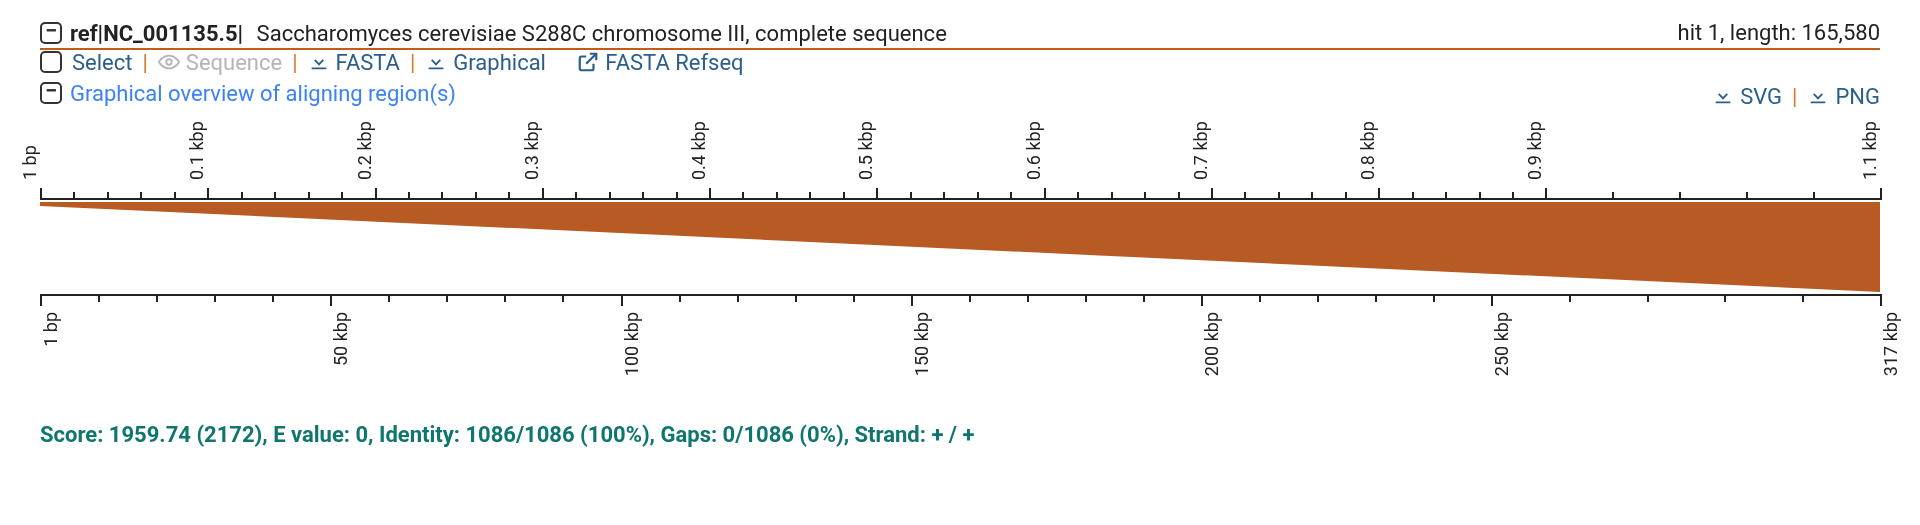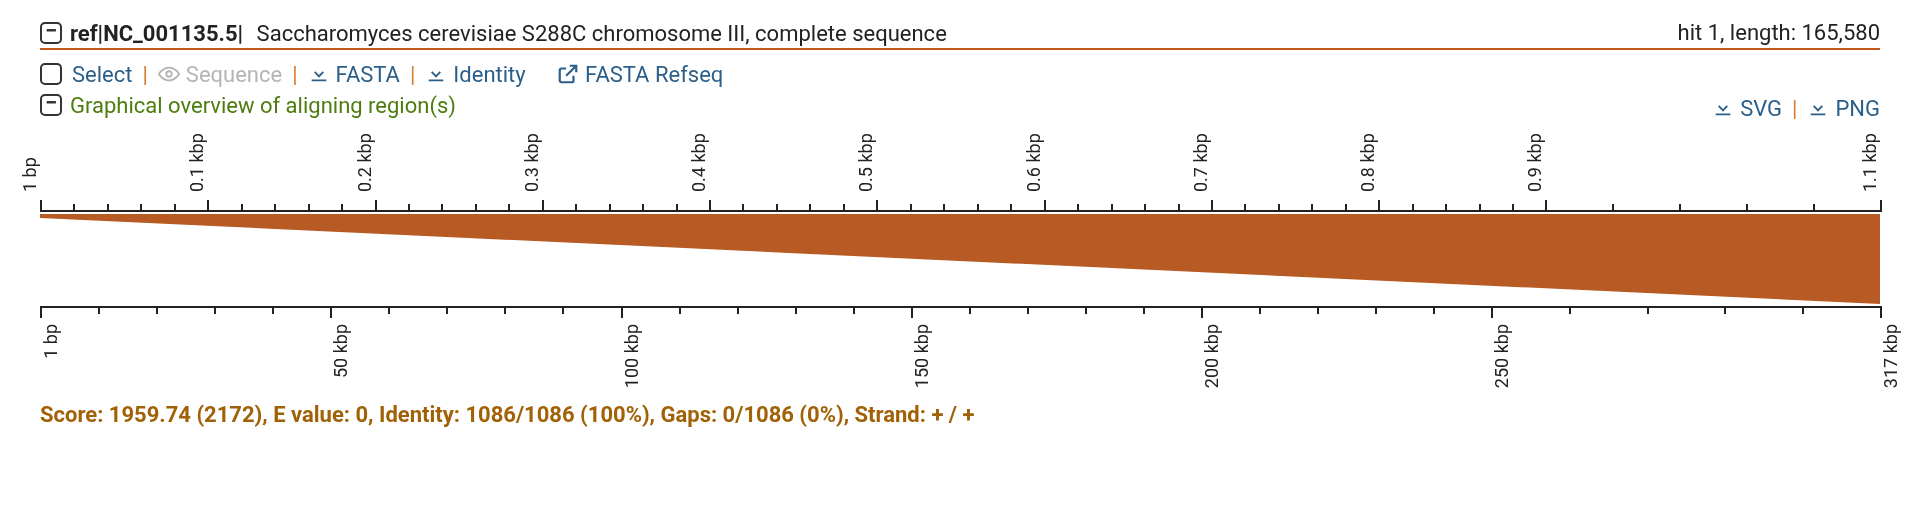--- a/index.html
+++ b/index.html
@@ -35,21 +35,21 @@
     position: relative;
   }
   .toggle-box::after { content: "−"; position: relative; top: -2px; font-weight: 700; }
   .toggle-box.empty-box::after { content: ""; }
 
   
   .export-row {
     display: flex;
     justify-content: space-between;
     align-items: flex-start;
-    margin-top: 12px;
+    margin-top: 0;
   }
   .toolbar {
     display: flex;
     align-items: center;
     flex-wrap: wrap;
     gap: 6px;
     color: #2b5f8a;
   }
   .toolbar .sep { color: #d97a2e; padding: 0 4px; }
   .toolbar .item {
@@ -60,21 +60,21 @@
   .icon { display: inline-flex; width: 22px; height: 22px; }
   .icon svg { width: 100%; height: 100%; }
 
   .circle-highlight {
     border: 5px solid #e20000;
     border-radius: 28px;
     padding: 0 14px 2px 4px;
     margin: -4px -6px -4px -6px;
   }
 
-  .overview-row { display: flex; align-items: center; gap: 4px; margin-top: 6px; color: #4d7c0f; }
+  .overview-row { display: flex; align-items: center; gap: 4px; margin-top: 6px; color: #3b82f6; }
 
   
   .chart { margin-top: 22px; position: relative; }
   .ruler {
     position: relative;
     height: 12px;
   }
   .ruler .baseline {
     position: absolute; left: 0; right: 0; bottom: 0;
     height: 2px; background: #222;
@@ -102,23 +102,23 @@
   }
 
   .band {
     position: relative;
     height: 90px;
     margin: 2px 0 2px 0;
   }
   .band svg { width: 100%; height: 100%; display: block; }
 
   .stats {
-    margin-top: 16px;
+    margin-top: 48px;
     font-weight: 700;
-    color: #a16207;
+    color: #0f766e;
     font-size: 22px;
   }
 </style>
 </head>
 <body>
 
 <div class="header-row">
   <div class="header-left">
     <span class="toggle-box"></span>
     <span class="title-ref">ref|NC_001135.5|</span>
@@ -151,21 +151,21 @@
       </span>
       <span>FASTA</span>
     </span>
     <span class="sep">|</span>
     <span class="item">
       <span class="icon">
         <svg viewBox="0 0 24 24" fill="#2b5f8a">
             <path d="M12 3v10l4-4 1.4 1.4L12 16 6.6 10.4 8 9l4 4V3h0zM4 18h16v2H4z"></path>
           </svg>
       </span>
-      <span>Identity</span>
+      <span>Graphical</span>
     </span>
     <span class="sep" style="visibility:hidden">|</span>
     <span class="item" style="margin-left:6px">
       <span class="icon">
         <svg viewBox="0 0 24 24" fill="none" stroke="#2b5f8a" stroke-width="2.4">
             <path d="M14 3h7v7"></path>
             <path d="M10 14L21 3"></path>
             <path d="M18 14v5a2 2 0 0 1-2 2H5a2 2 0 0 1-2-2V8a2 2 0 0 1 2-2h5"></path>
           </svg>
       </span>

